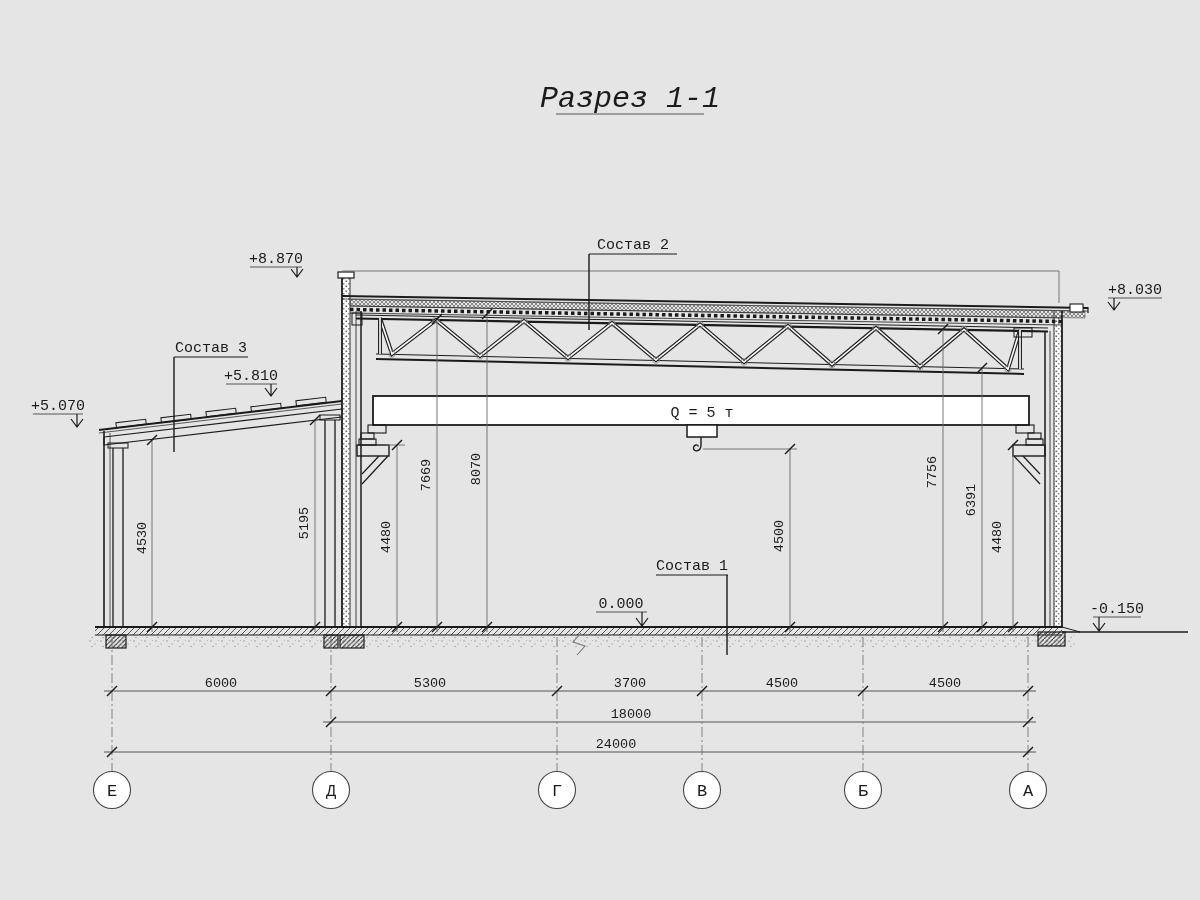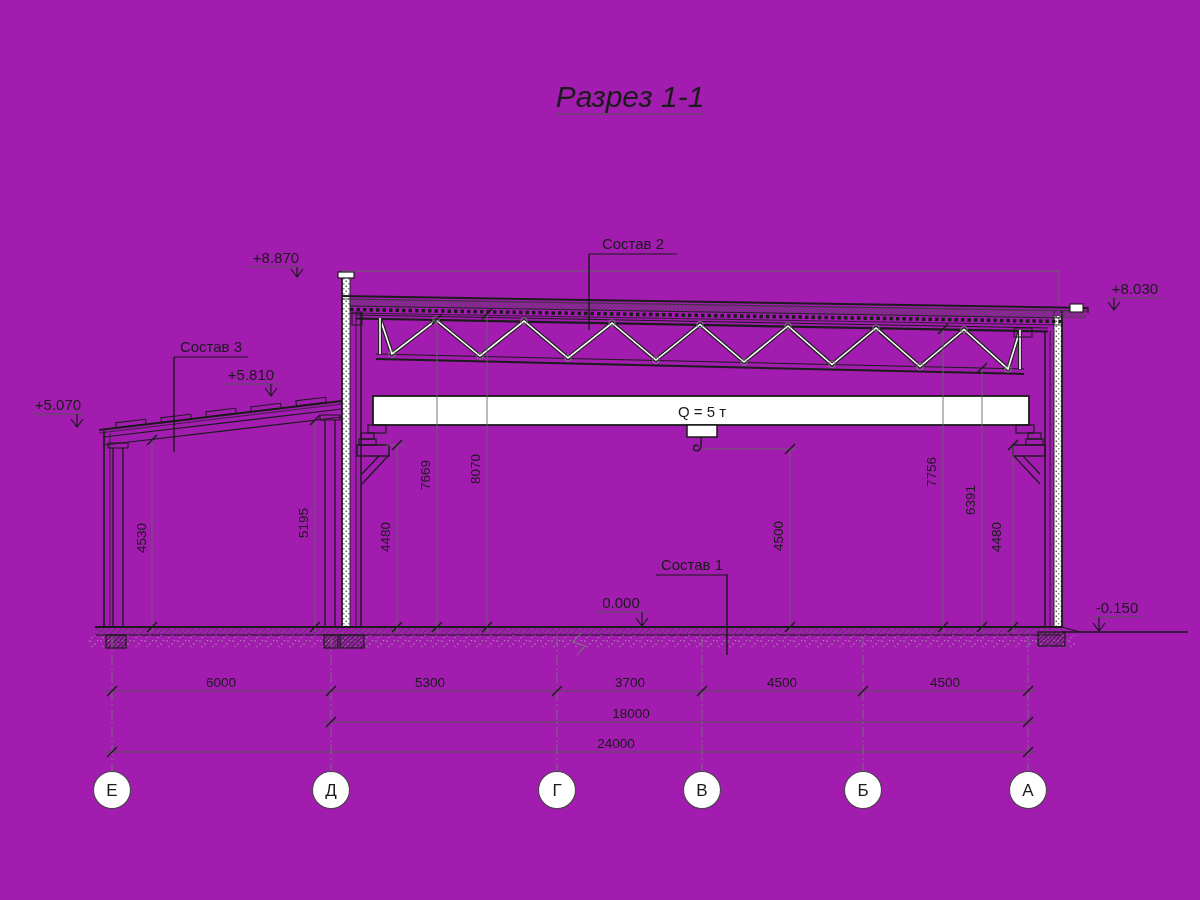--- a/index.html
+++ b/index.html
@@ -1,17 +1,17 @@
 <!DOCTYPE html>
 <html><head>
 <meta charset="utf-8">
 <style>
   html,body{margin:0;padding:0;background:#ffffff;}
-  .page{position:relative;width:1200px;height:900px;background:#a21caf;overflow:hidden;
-        font-family:Liberation Sans, sans-serif;}
+  .page{position:relative;width:1200px;height:900px;background:#e5e5e5;overflow:hidden;
+        font-family:Liberation Mono, monospace;}
   svg{position:absolute;left:0;top:0;}
   text{fill:#1b1b1b;}
   .t-title{font-size:30px;font-style:italic;}
   .t-label{font-size:15px;}
   .t-dim{font-size:13.5px;fill:#222;}
   .t-axis{font-size:17px;}
 </style>
 </head>
 <body>
 

